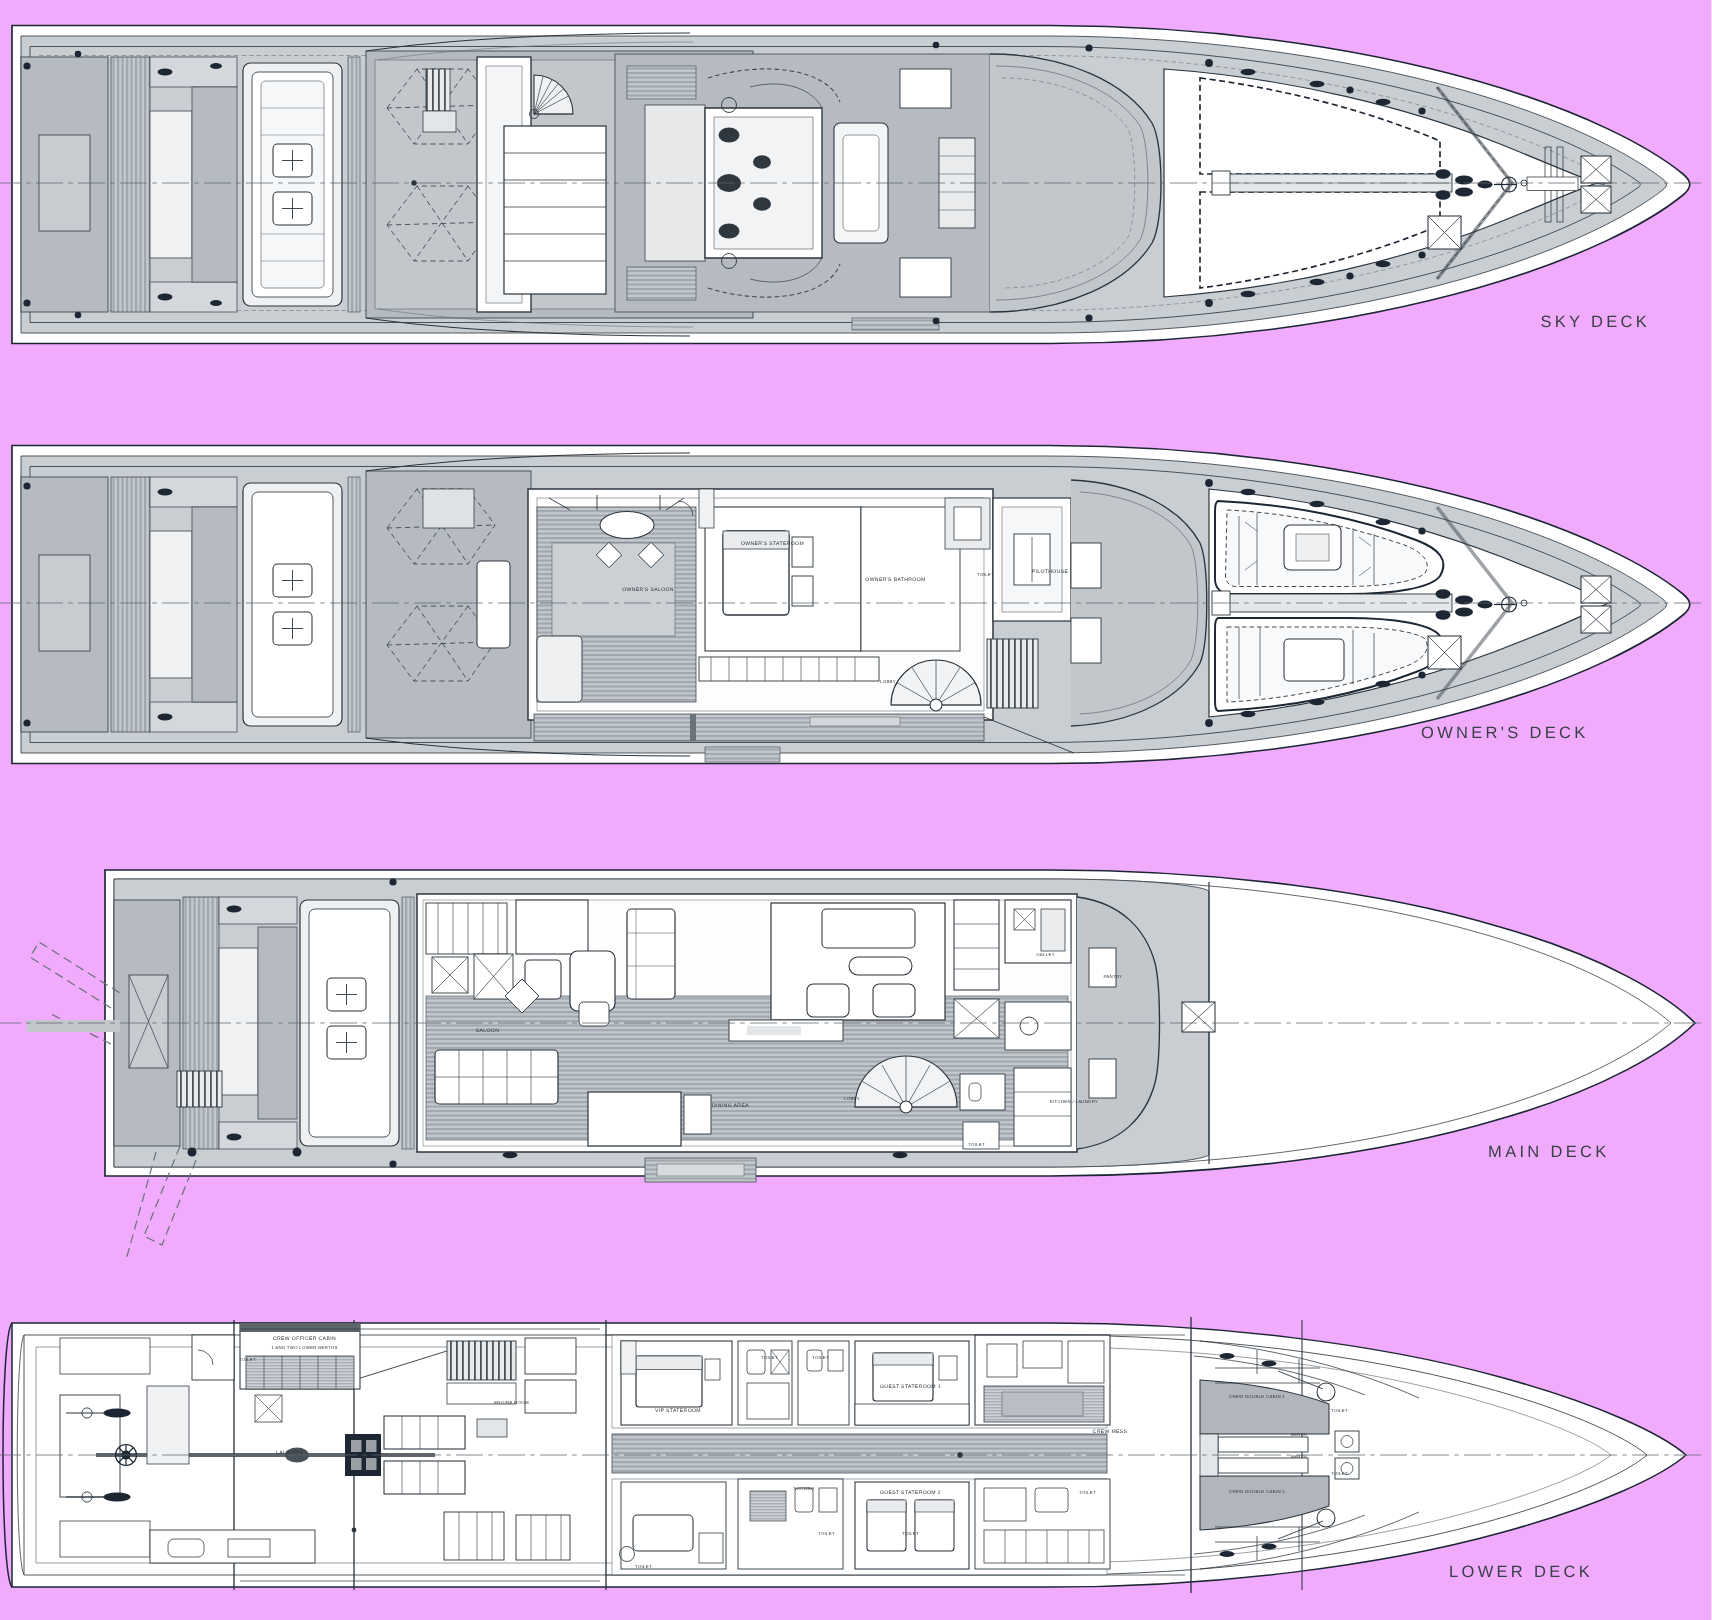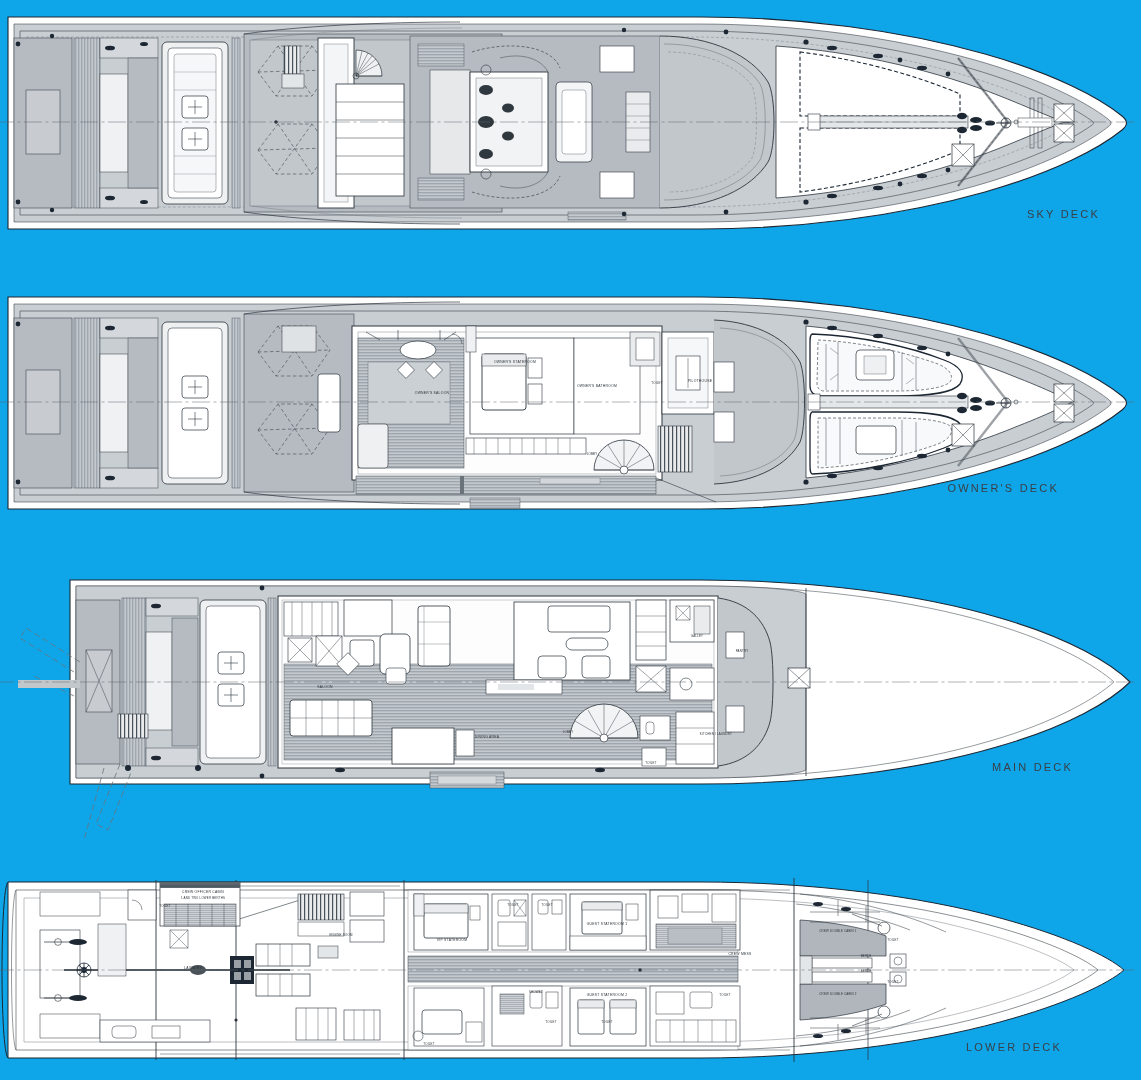--- a/index.html
+++ b/index.html
@@ -1,18 +1,18 @@
 <!DOCTYPE html>
 <html><head>
 <meta charset="utf-8">
 <style>
   html,body{margin:0;padding:0;background:#ffffff;}
   body{width:1141px;height:1080px;overflow:hidden;
        font-family:"Liberation Sans",sans-serif;}
-  #sheet{position:relative;width:1141px;height:1080px;background:#0ea5e9;}
+  #sheet{position:relative;width:1141px;height:1080px;background:#f0abfc;}
   svg{display:block;}
   .deck-label{font-family:"Liberation Sans",sans-serif;font-size:11px;
        letter-spacing:2.2px;fill:#3a3f45;}
   .room-label{font-family:"Liberation Sans",sans-serif;font-size:3.4px;
        letter-spacing:.25px;fill:#2c3238;}
   .room-label-sm{font-family:"Liberation Sans",sans-serif;font-size:2.9px;
        letter-spacing:.2px;fill:#2c3238;}
 </style>
 </head>
 <body>

